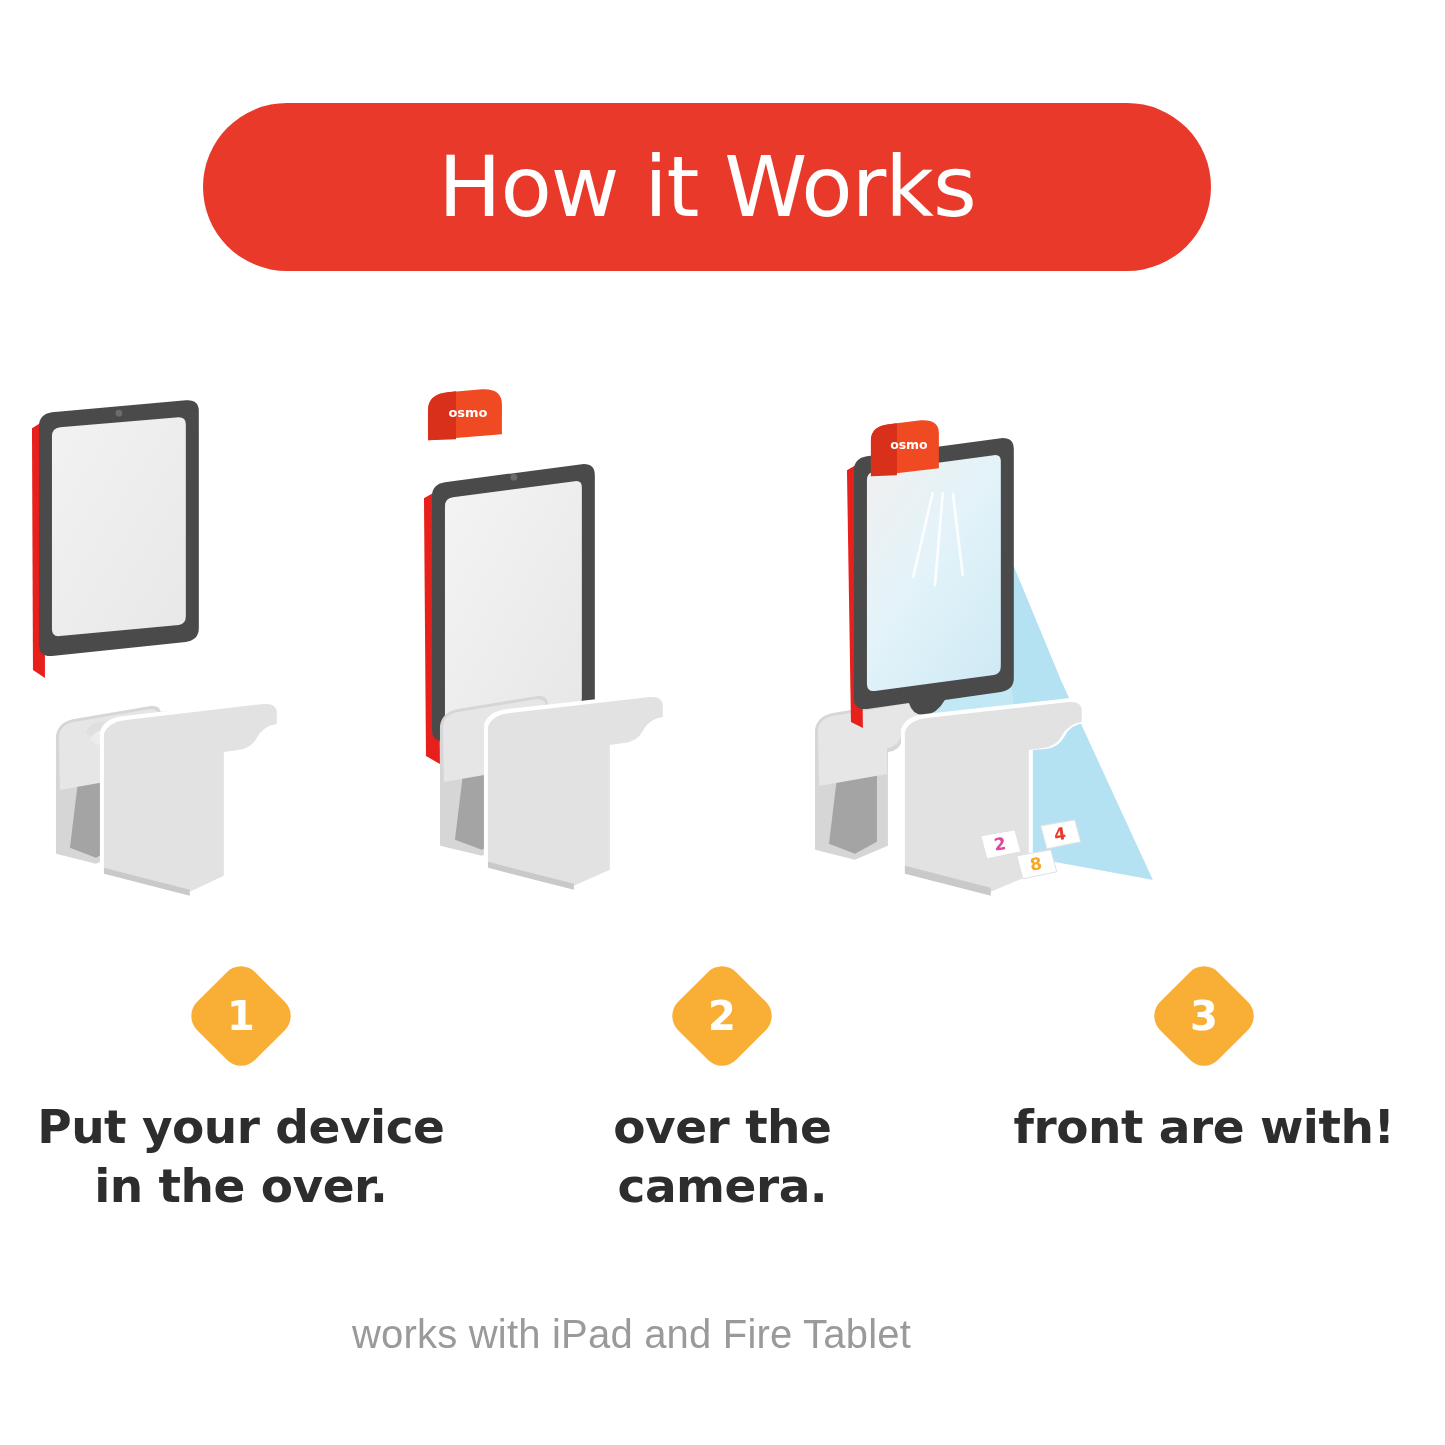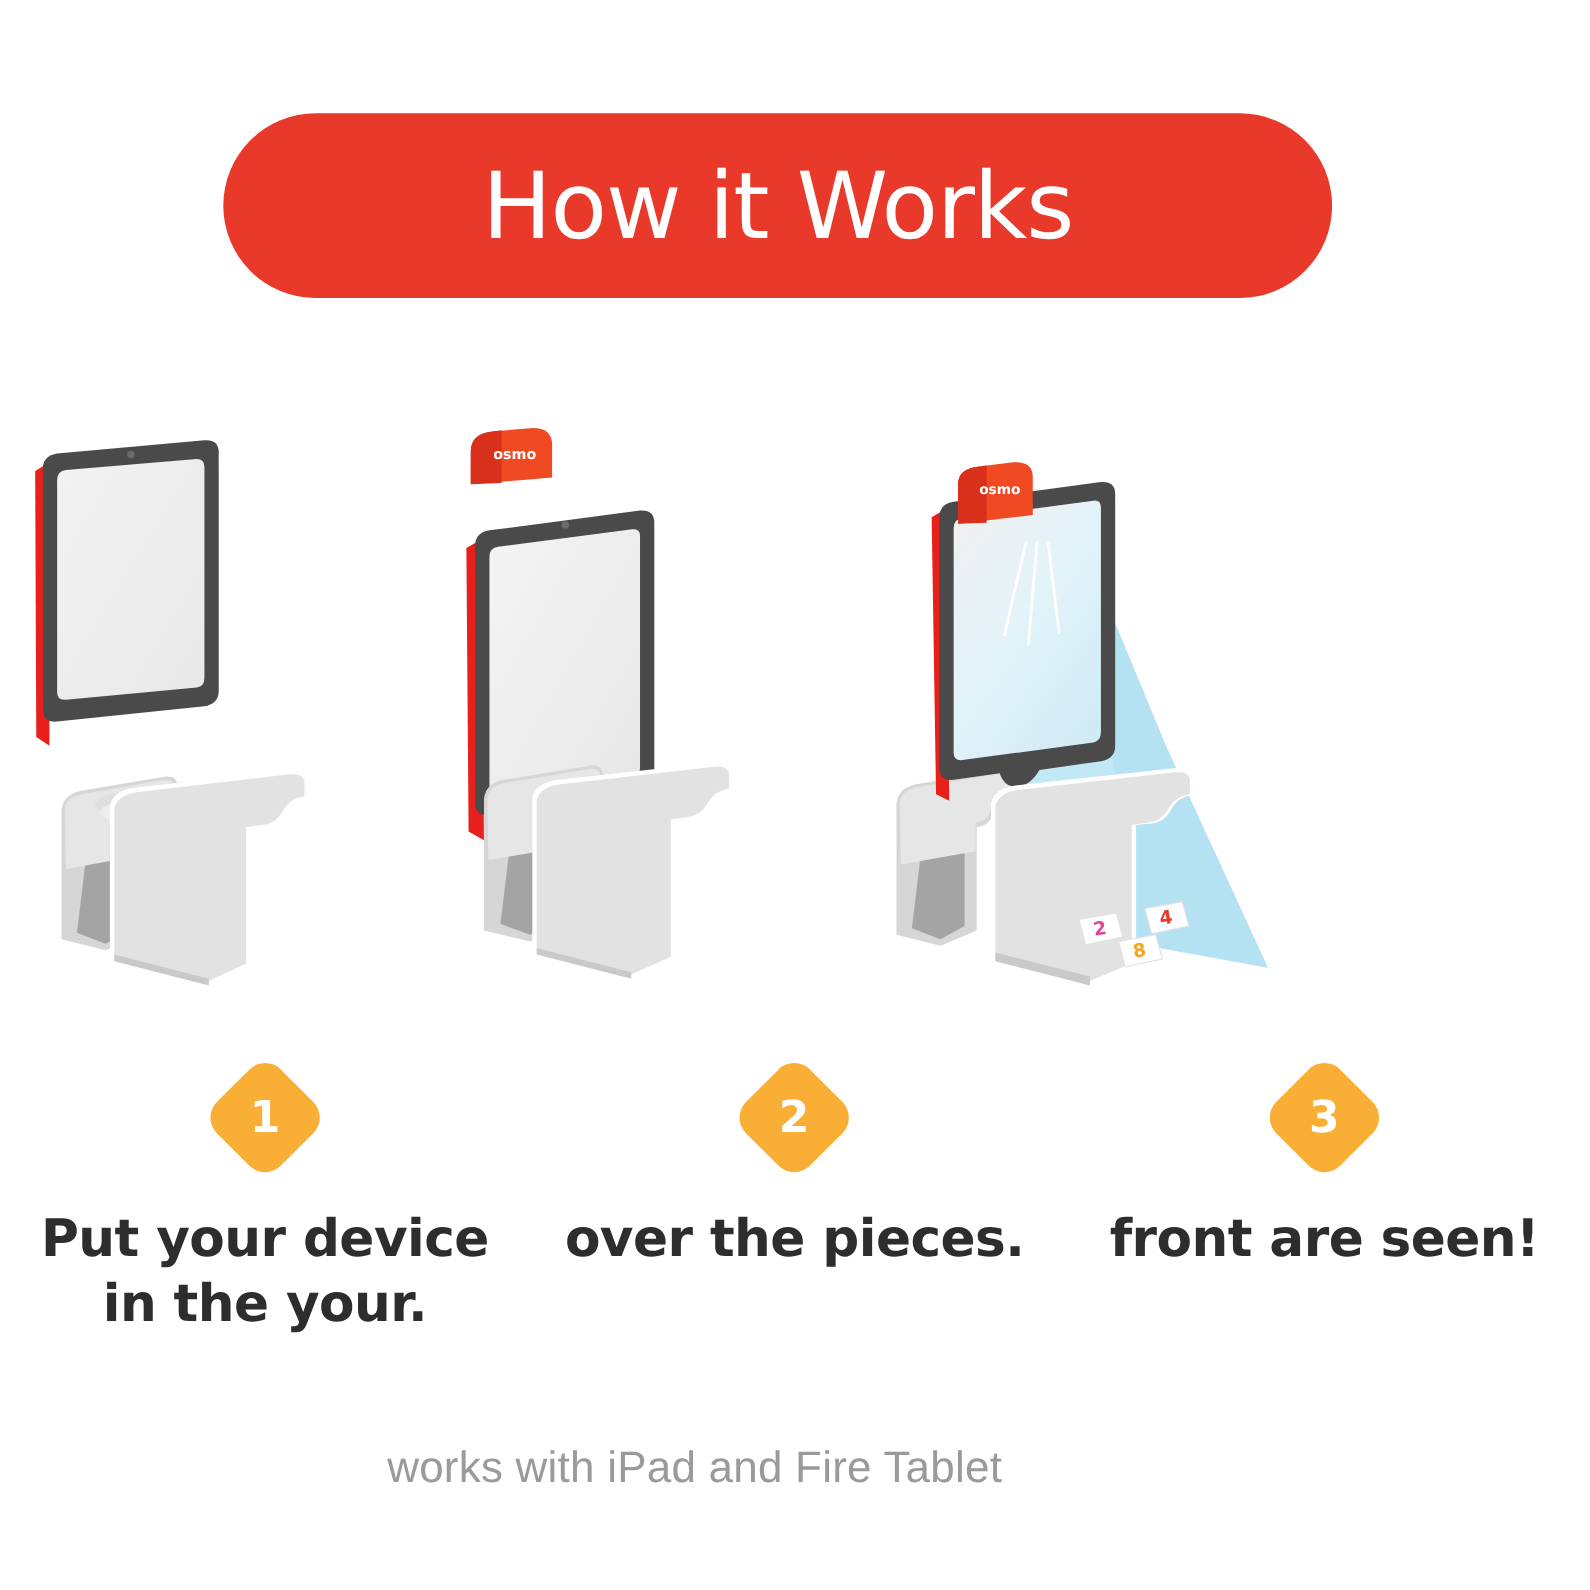--- a/index.html
+++ b/index.html
@@ -252,27 +252,27 @@
     <div class="badge-cell">
       <div class="badge">
         <span class="badge-num">3</span>
       </div>
     </div>
   </div>
 
   <div class="captions">
     <div class="cap-cell">
       <span class="cap-line">Put your device</span>
-      <span class="cap-line">in the your.</span>
+      <span class="cap-line">in the over.</span>
     </div>
     <div class="cap-cell">
-      <span class="cap-line">over the pieces.</span>
+      <span class="cap-line">over the camera.</span>
     </div>
     <div class="cap-cell">
-      <span class="cap-line">front are seen!</span>
+      <span class="cap-line">front are with!</span>
     </div>
   </div>
 
   <div class="footer">
     <span class="footer-text">works with iPad and Fire Tablet</span>
   </div>
 
 </div>
 
 </body></html>

